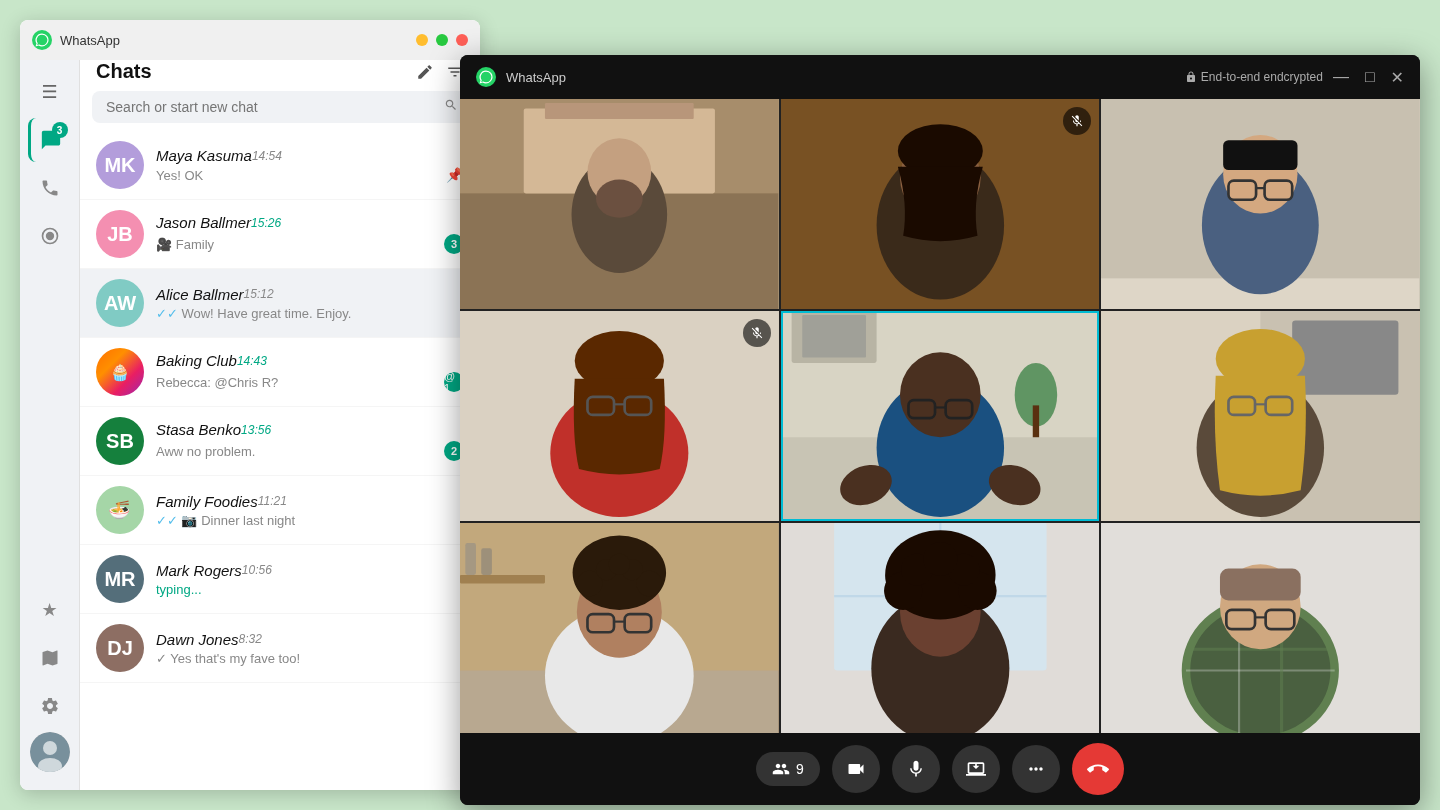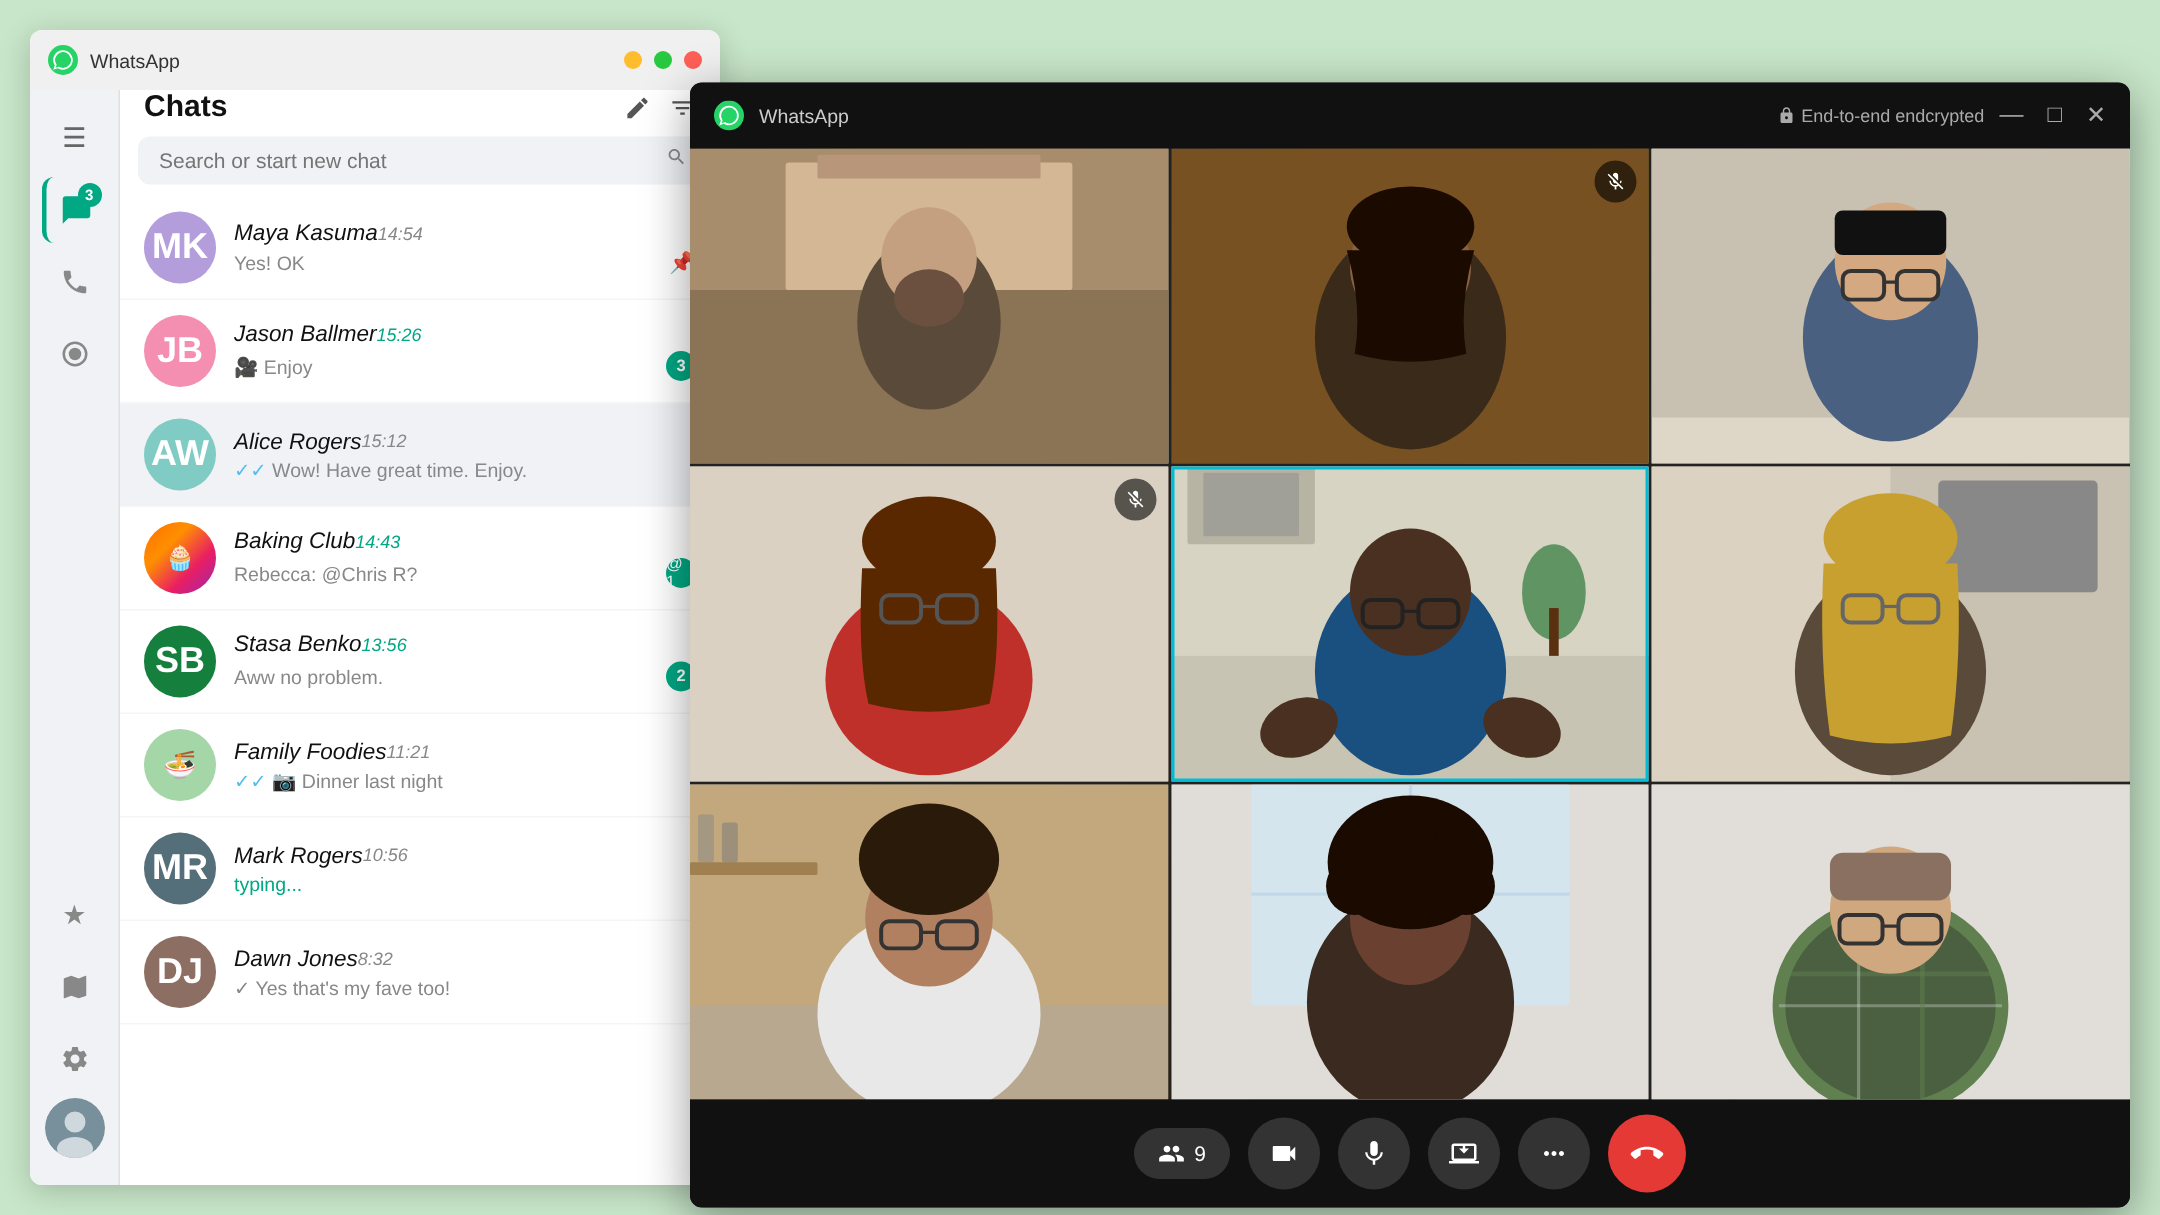--- a/index.html
+++ b/index.html
@@ -194,21 +194,21 @@
     .chat-item.active { background: #f0f2f5; }
 
     .chat-avatar-placeholder {
       width: 48px;
       height: 48px;
       border-radius: 50%;
       flex-shrink: 0;
       display: flex;
       align-items: center;
       justify-content: center;
-      font-size: 24px;
+      font-size: 20px;
       font-weight: bold;
       color: white;
     }
 
     .chat-info {
       flex: 1;
       min-width: 0;
     }
 
     .chat-name-row {
@@ -525,31 +525,31 @@
         </div>
 
         <div class="chat-item">
           <div class="chat-avatar-placeholder" style="background:#f48fb1;">JB</div>
           <div class="chat-info">
             <div class="chat-name-row">
               <span class="chat-name">Jason Ballmer</span>
               <span class="chat-time unread">15:26</span>
             </div>
             <div class="chat-preview-row">
-              <span class="chat-preview">🎥 Enjoy</span>
+              <span class="chat-preview">🎥 Family</span>
               <div class="unread-badge">3</div>
             </div>
           </div>
         </div>
 
         <div class="chat-item active">
           <div class="chat-avatar-placeholder" style="background:#80cbc4;">AW</div>
           <div class="chat-info">
             <div class="chat-name-row">
-              <span class="chat-name">Alice Rogers</span>
+              <span class="chat-name">Alice Ballmer</span>
               <span class="chat-time">15:12</span>
             </div>
             <div class="chat-preview-row">
               <span class="chat-preview"><span style="color:#53bdeb;">✓✓</span> Wow! Have great time. Enjoy.</span>
             </div>
           </div>
         </div>
 
         <div class="chat-item">
           <div class="chat-avatar-placeholder" style="background:linear-gradient(135deg,#ff6f00,#ff8f00,#e91e63,#9c27b0);font-size:16px;">🧁</div>

